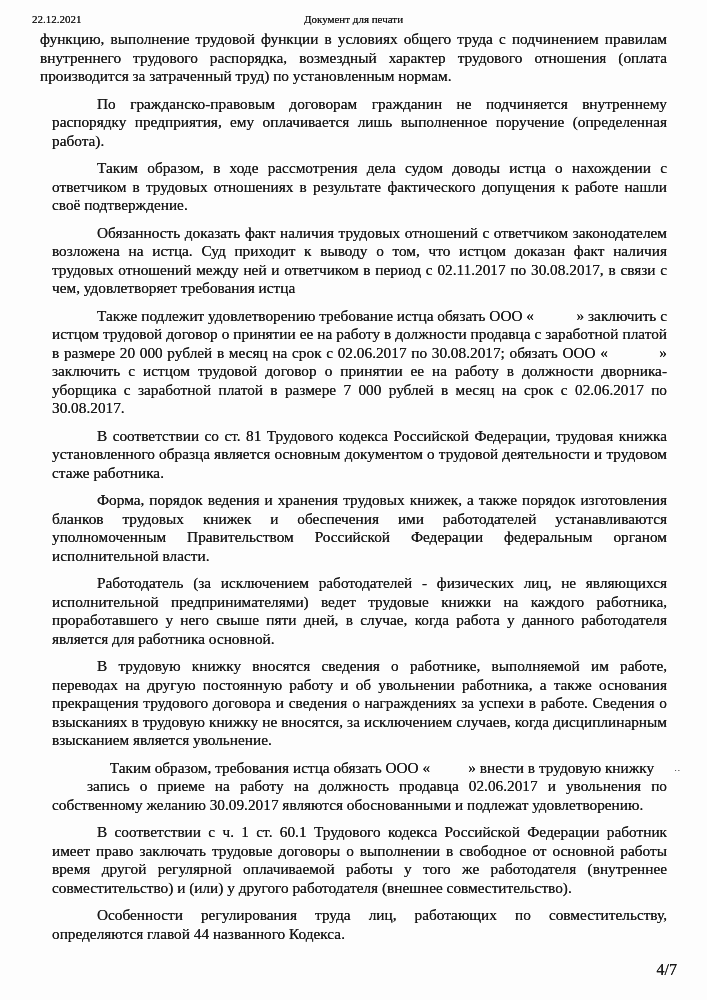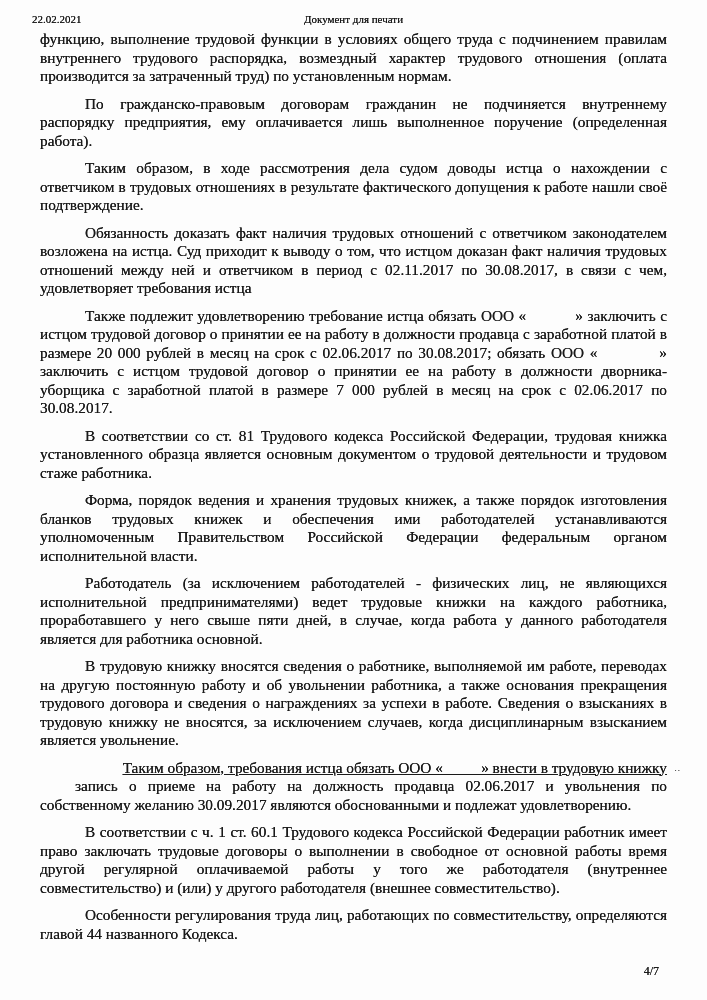--- a/index.html
+++ b/index.html
@@ -39,57 +39,57 @@
     font-size: 15.3px;
     line-height: 18.5px;
   }
   .para {
     margin: 0 0 9px 0;
     text-align: justify;
     text-indent: 0;
   }
   .para.indent {
     text-indent: 45px;
+    margin-left: 12px;
   }
   .para.split {
     position: relative;
     text-indent: 0;
   }
   .para.split .line1 {
     display: block;
-    text-align: right;
+    text-align: center;
     text-indent: 45px;
-    text-decoration: underline;
   }
   .para.split .rest {
     display: block;
     text-align: justify;
     text-indent: 35px;
   }
   .para.split .artifact {
     position: absolute;
     top: 0;
     right: -14px;
     font-size: 9px;
     letter-spacing: 1px;
     color: #444;
   }
   .footer {
     position: absolute;
-    right: 48px;
+    right: 30px;
     bottom: 21px;
-    font-size: 12px;
+    font-size: 16px;
   }
 </style>
 </head>
 <body>
 
 <div class="page">
   <div class="header">
-    <span class="date">22.02.2021</span>
+    <span class="date">22.12.2021</span>
     <span class="title">Документ для печати</span>
   </div>
 
   <div class="doc-body" id="doc-body">
       <p class="para">функцию, выполнение трудовой функции в условиях общего труда с подчинением правилам внутреннего трудового распорядка, возмездный характер трудового отношения (оплата производится за затраченный труд) по установленным нормам.</p>
       <p class="para indent">По гражданско-правовым договорам гражданин не подчиняется внутреннему распорядку предприятия, ему оплачивается лишь выполненное поручение (определенная работа).</p>
       <p class="para indent">Таким образом, в ходе рассмотрения дела судом доводы истца о нахождении с ответчиком в трудовых отношениях в результате фактического допущения к работе нашли своё подтверждение.</p>
       <p class="para indent">Обязанность доказать факт наличия трудовых отношений с ответчиком законодателем возложена на истца. Суд приходит к выводу о том, что истцом доказан факт наличия трудовых отношений между ней и ответчиком в период с 02.11.2017 по 30.08.2017, в связи с чем, удовлетворяет требования истца</p>
       <p class="para indent">Также подлежит удовлетворению требование истца обязать ООО «&nbsp;&nbsp;&nbsp;&nbsp;&nbsp;&nbsp;&nbsp;&nbsp;&nbsp;&nbsp;&nbsp;» заключить с истцом трудовой договор о принятии ее на работу в должности продавца с заработной платой в размере 20 000 рублей в месяц на срок с 02.06.2017 по 30.08.2017; обязать ООО «&nbsp;&nbsp;&nbsp;&nbsp;&nbsp;&nbsp;&nbsp;&nbsp;&nbsp;&nbsp;&nbsp;» заключить с истцом трудовой договор о принятии ее на работу в должности дворника-уборщика с заработной платой в размере 7 000 рублей в месяц на срок с 02.06.2017 по 30.08.2017.</p>
       <p class="para indent">В соответствии со ст. 81 Трудового кодекса Российской Федерации, трудовая книжка установленного образца является основным документом о трудовой деятельности и трудовом стаже работника.</p>

